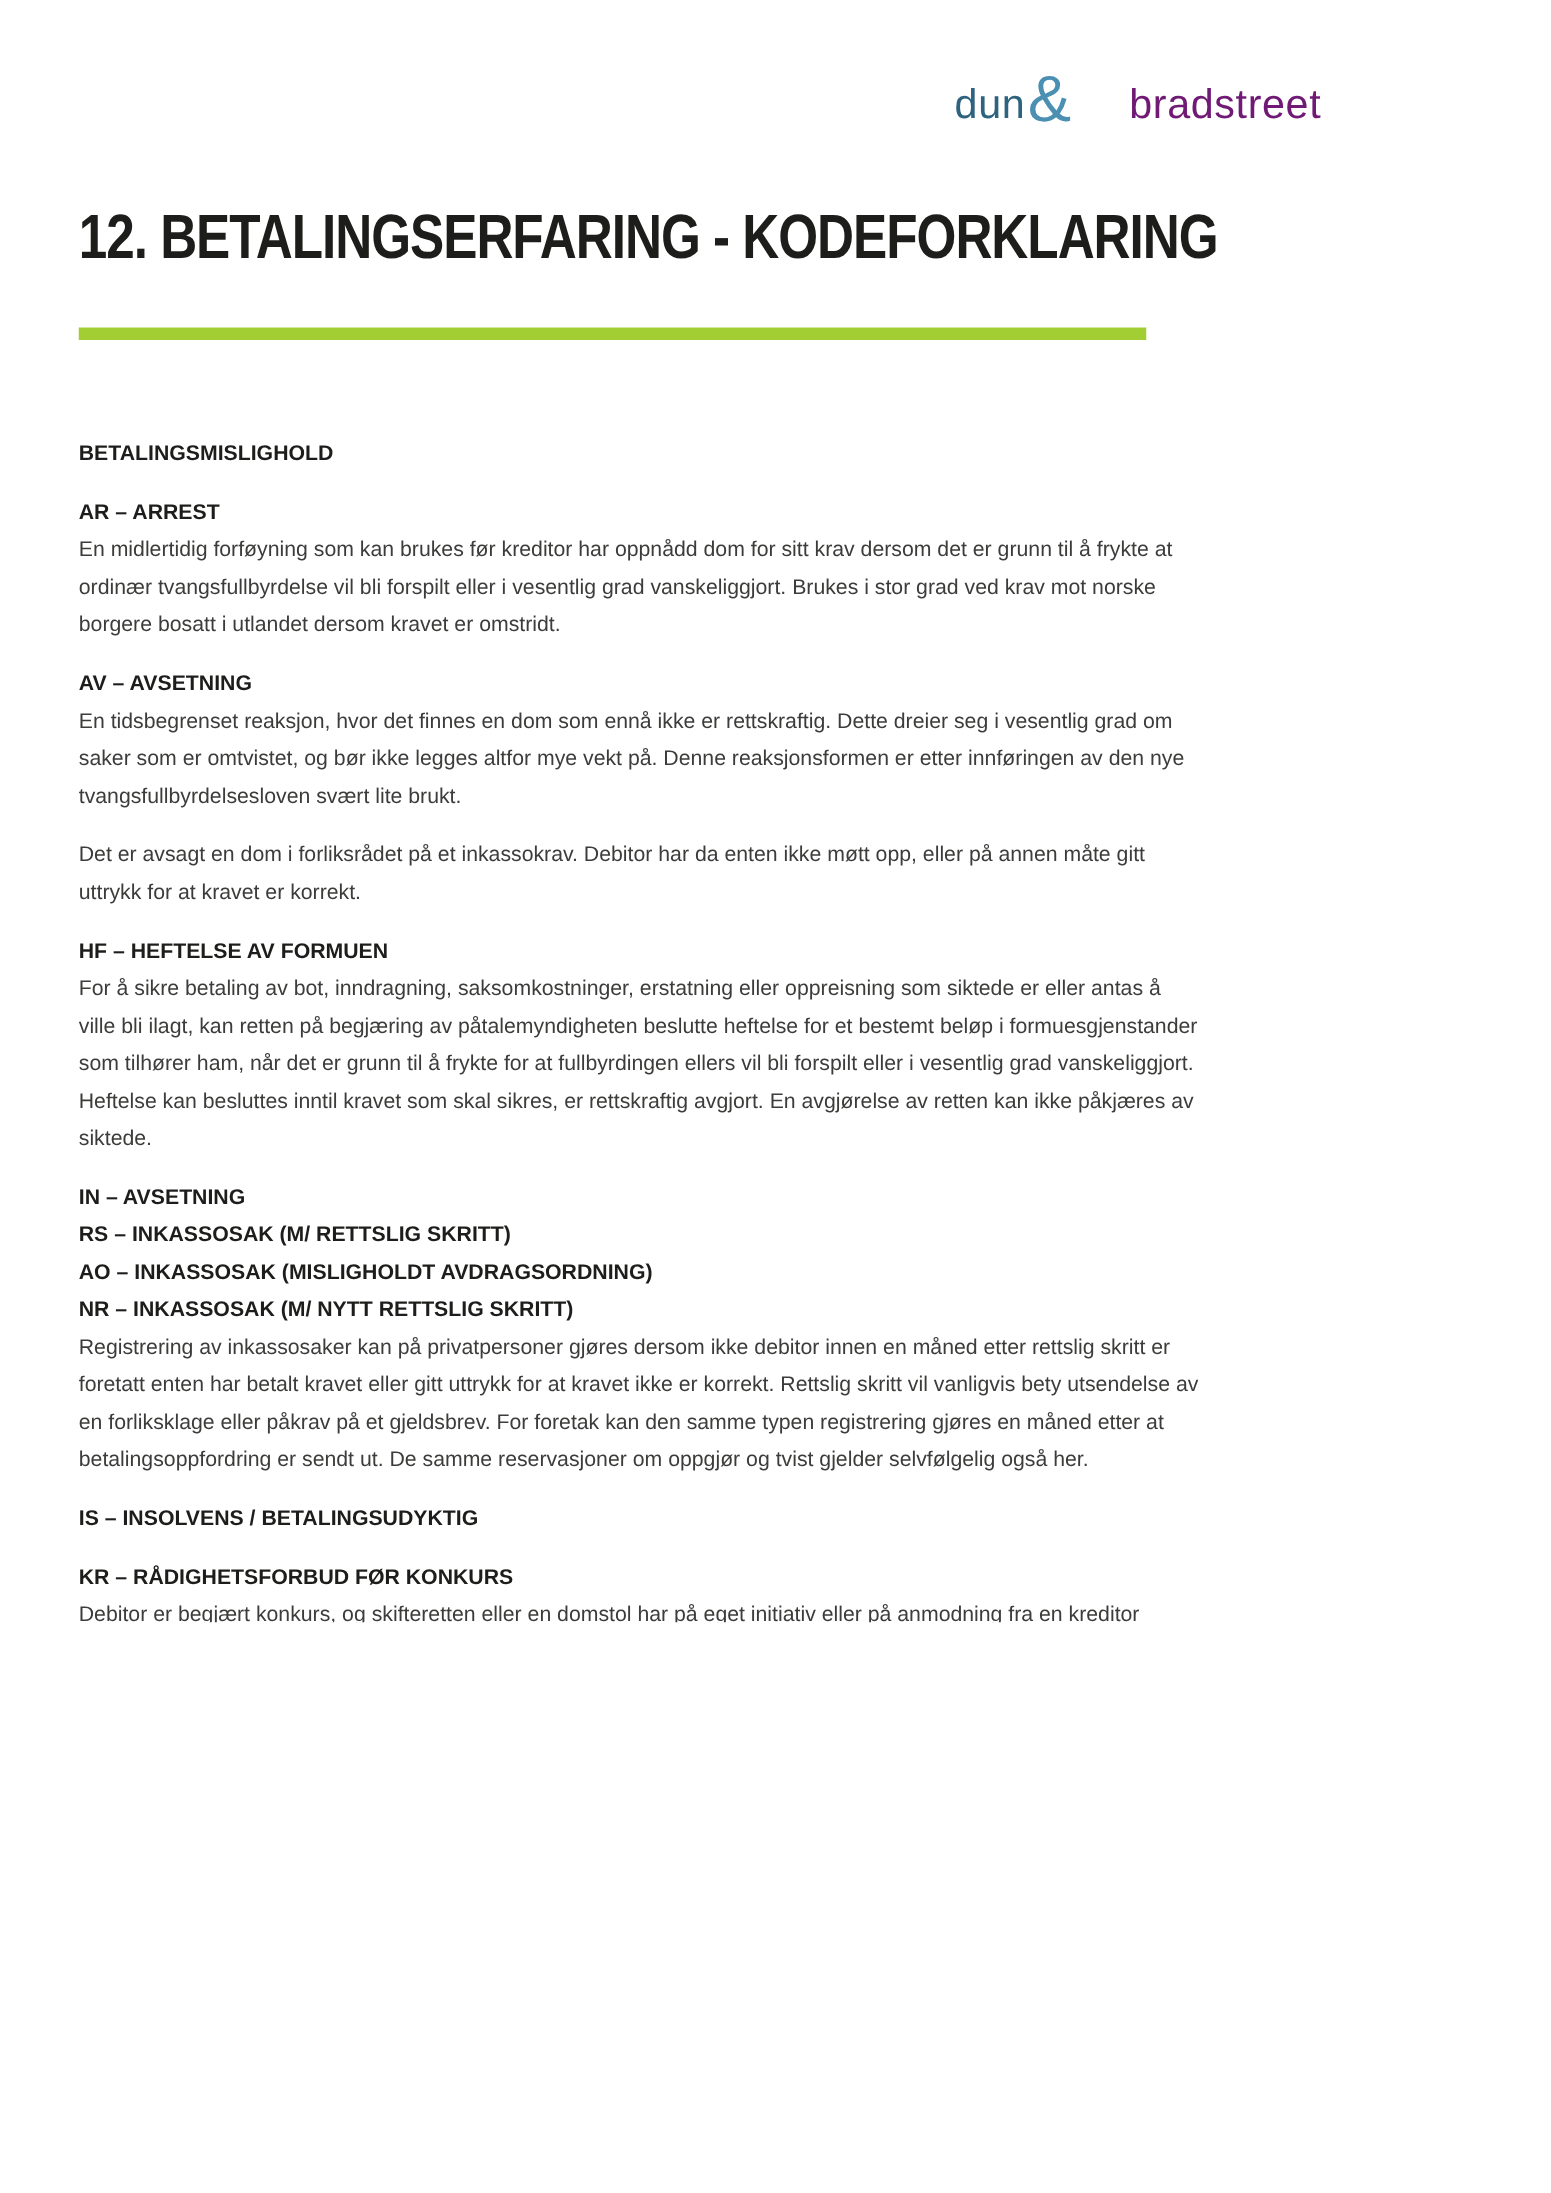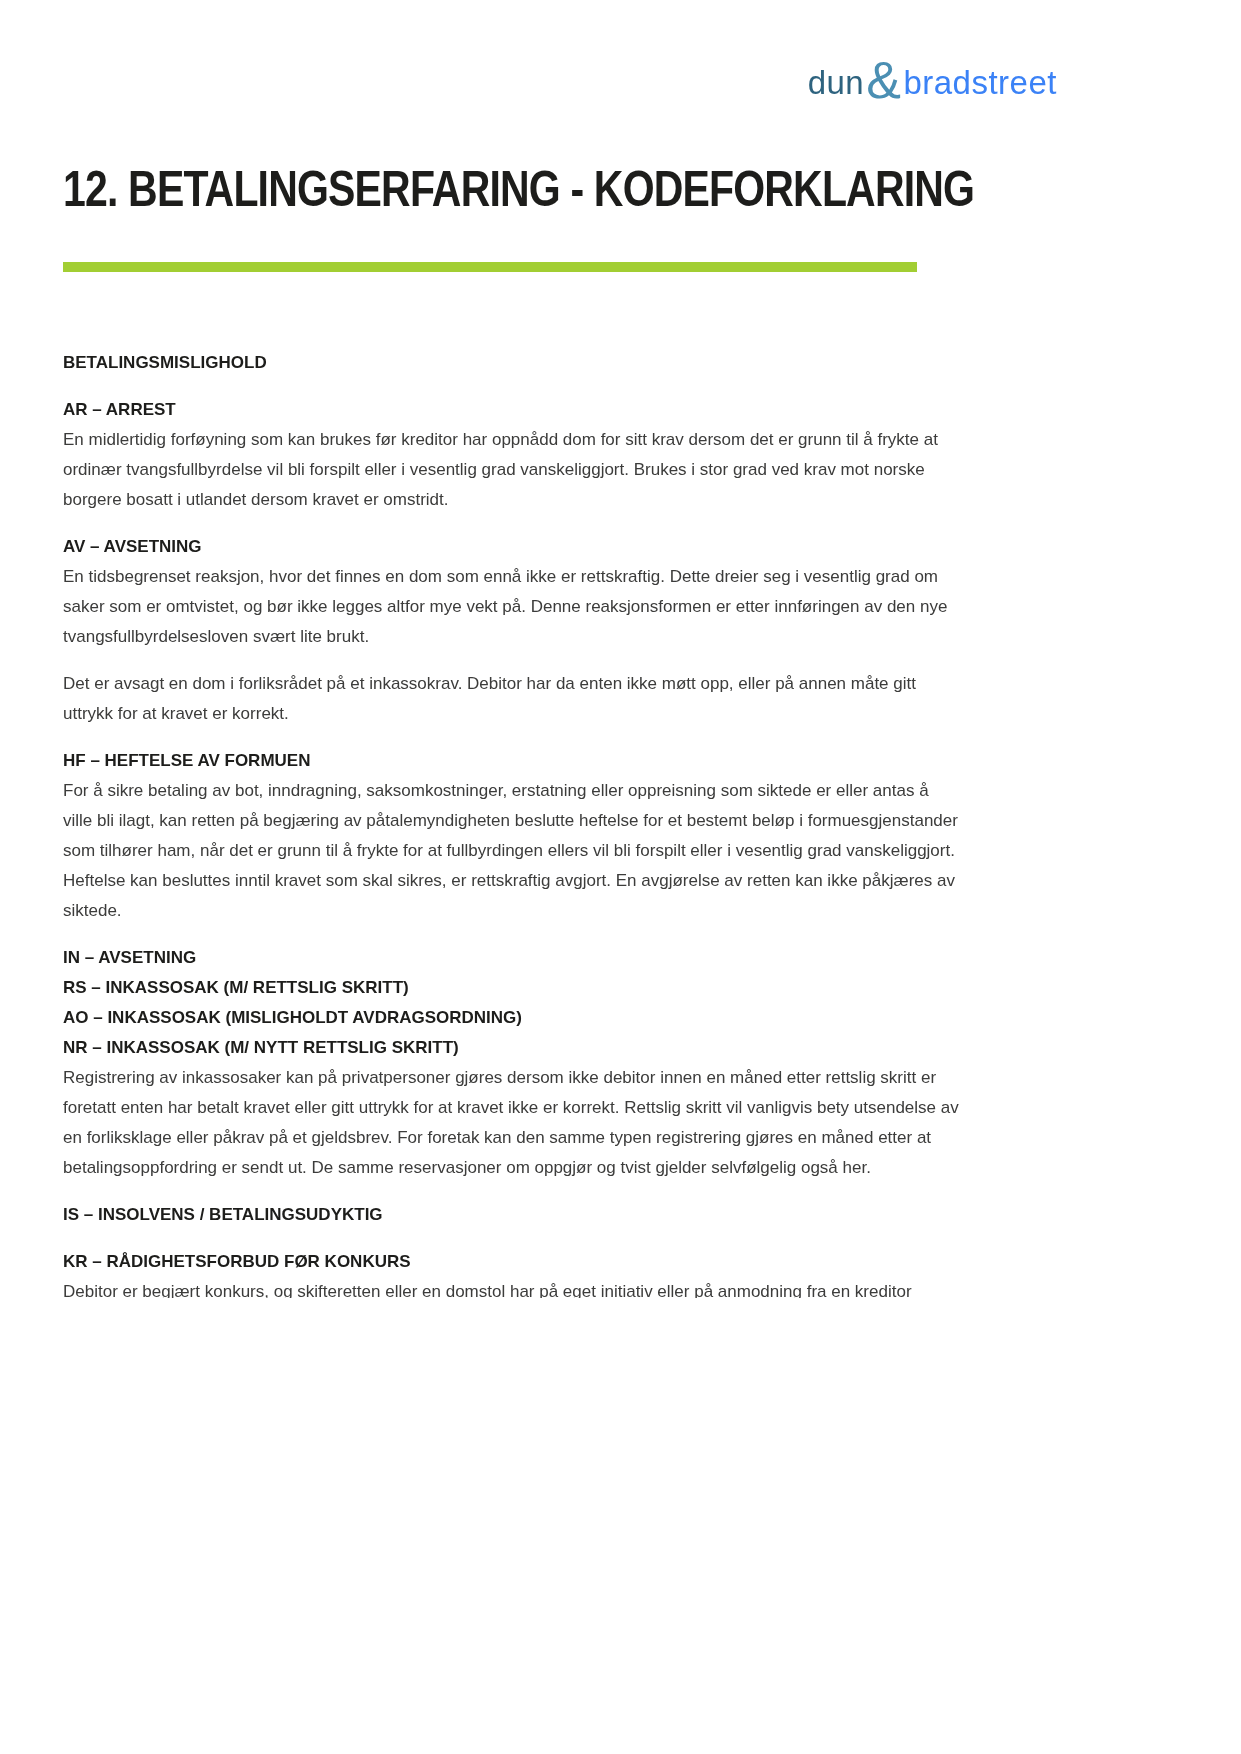--- a/index.html
+++ b/index.html
@@ -25,21 +25,21 @@
   .logo .dun { color: #2e637f; }
   .logo .amp {
     color: #4b8fb3;
     font-size: 52px;
     line-height: 33px;
     margin: 0 2px;
     position: relative;
     top: -3px;
     font-weight: normal;
   }
-  .logo .brad { color: #3b82f6; }
+  .logo .brad { color: #701a75; margin-left: 44px; }
 
   
   .title {
     position: absolute;
     top: 160px;
     left: 63px;
     margin: 0;
     font-size: 50px;
     font-weight: bold;
     color: #1d1d1b;

